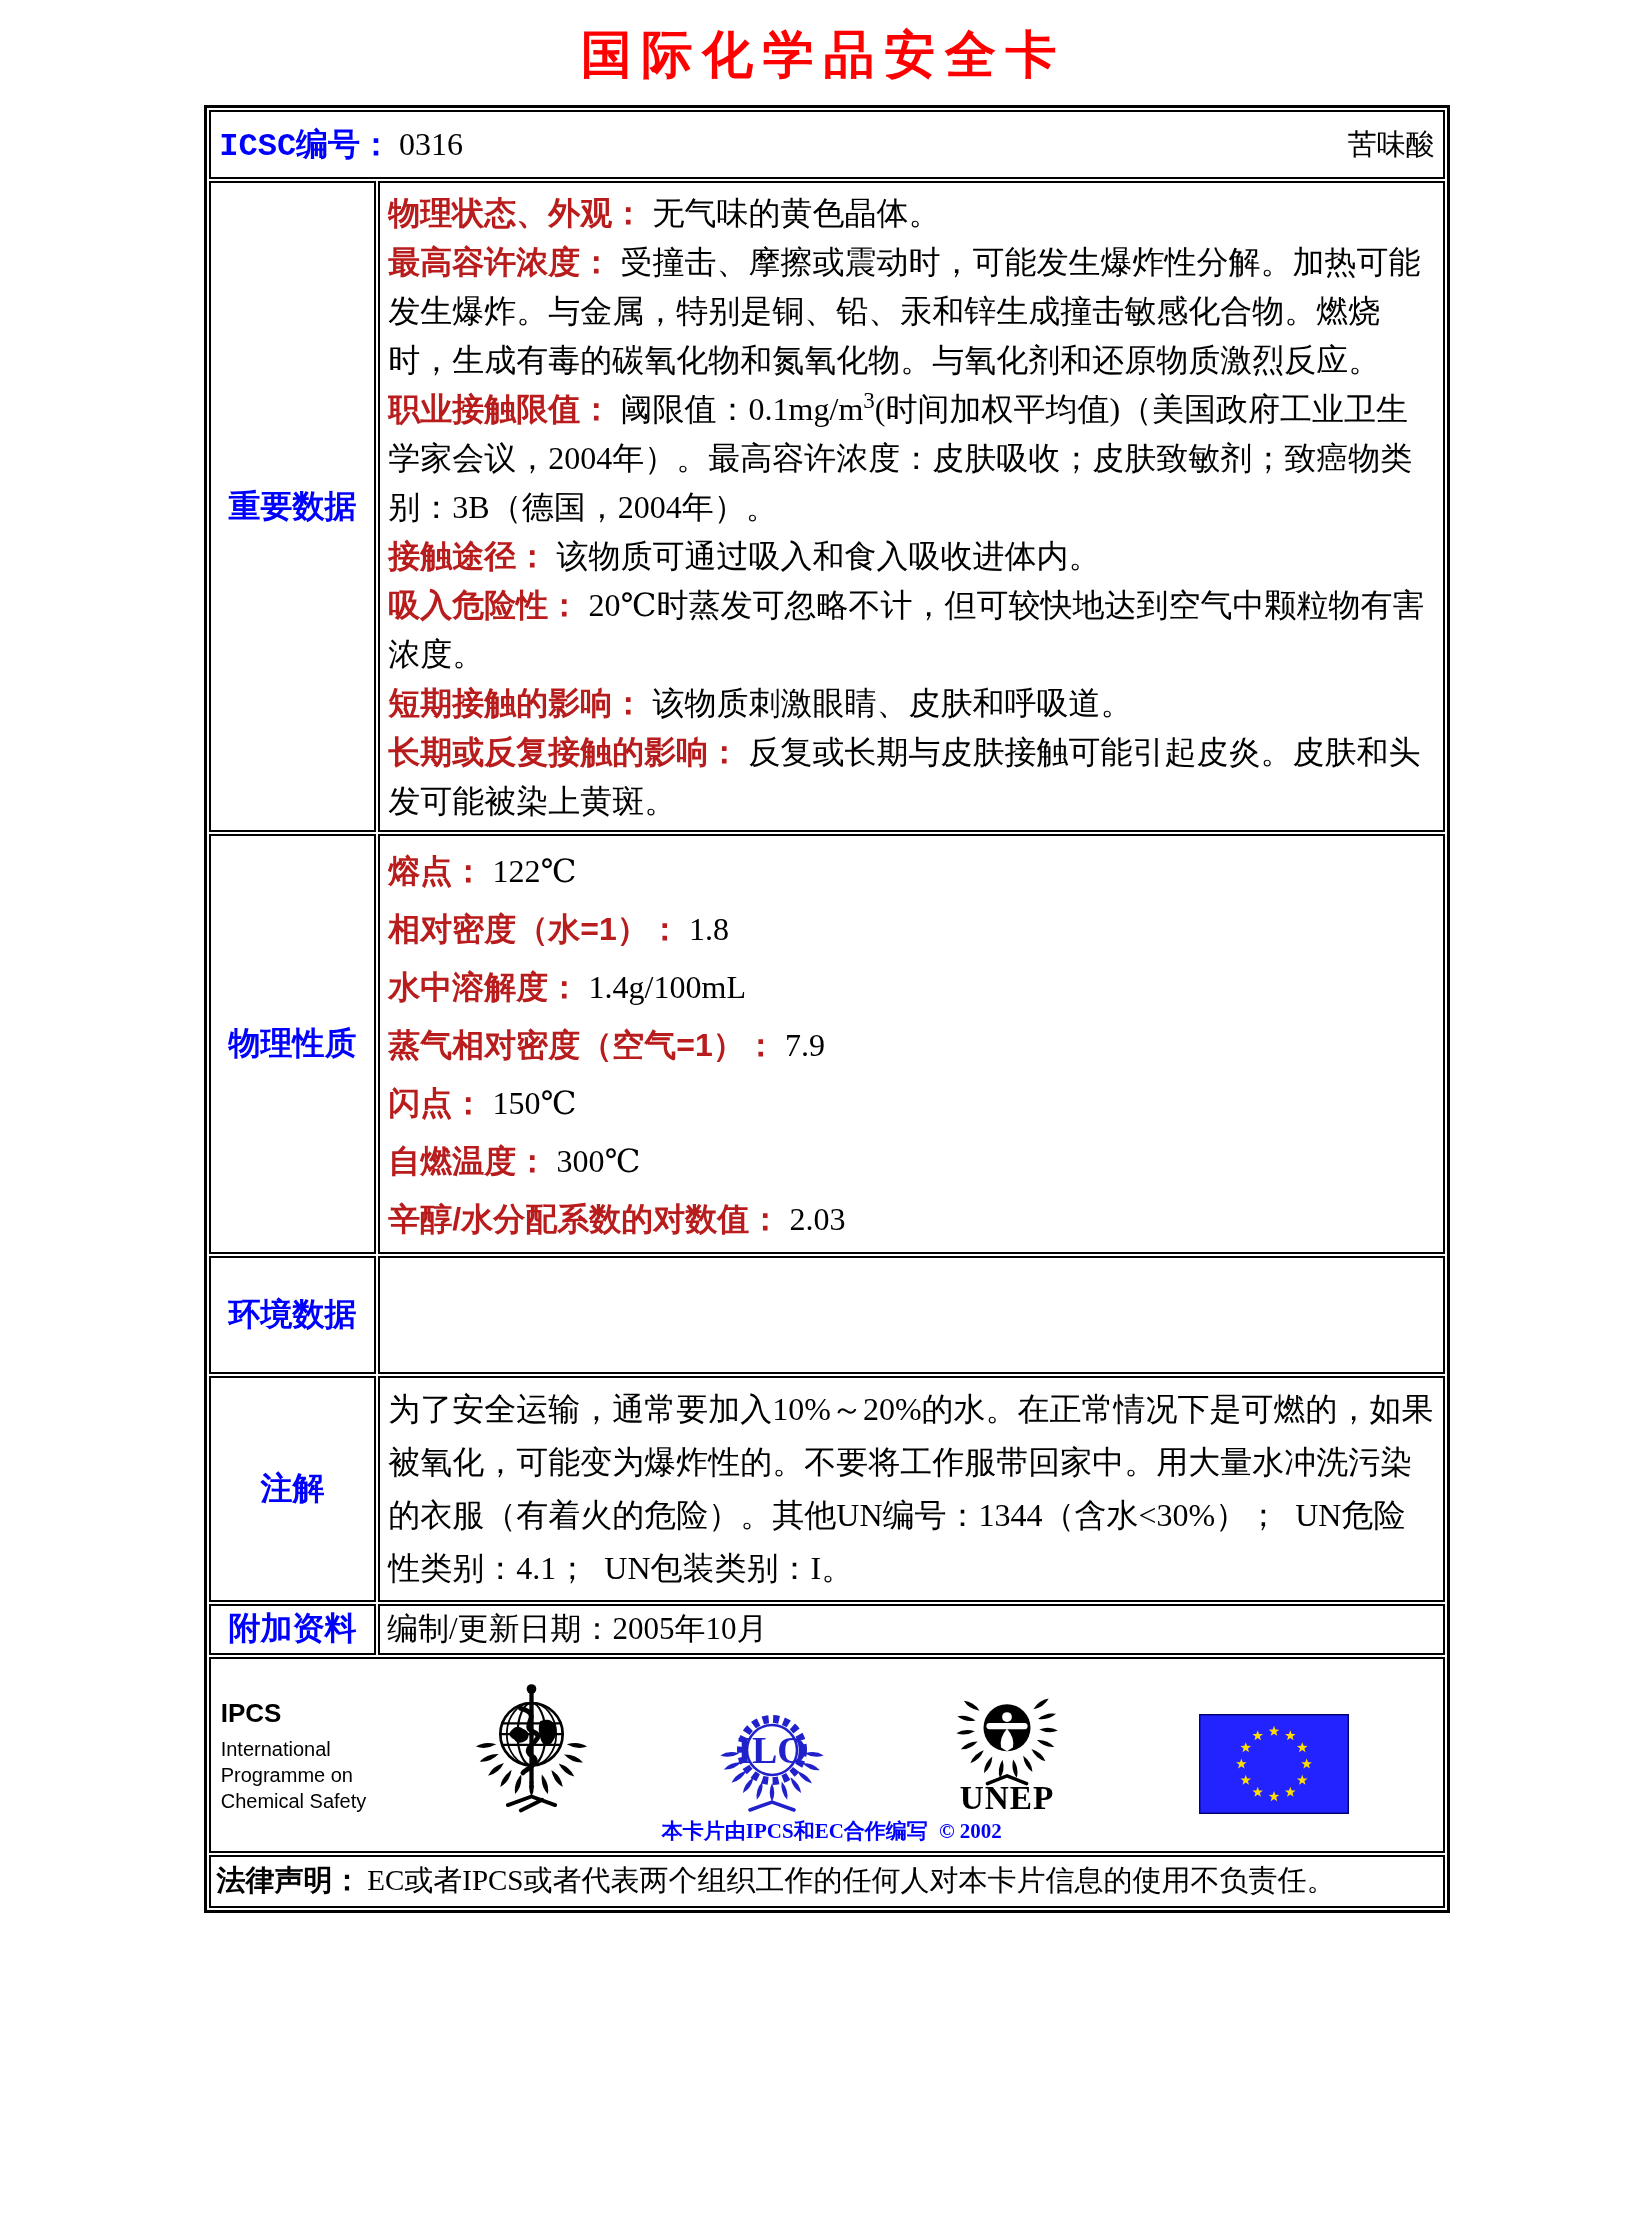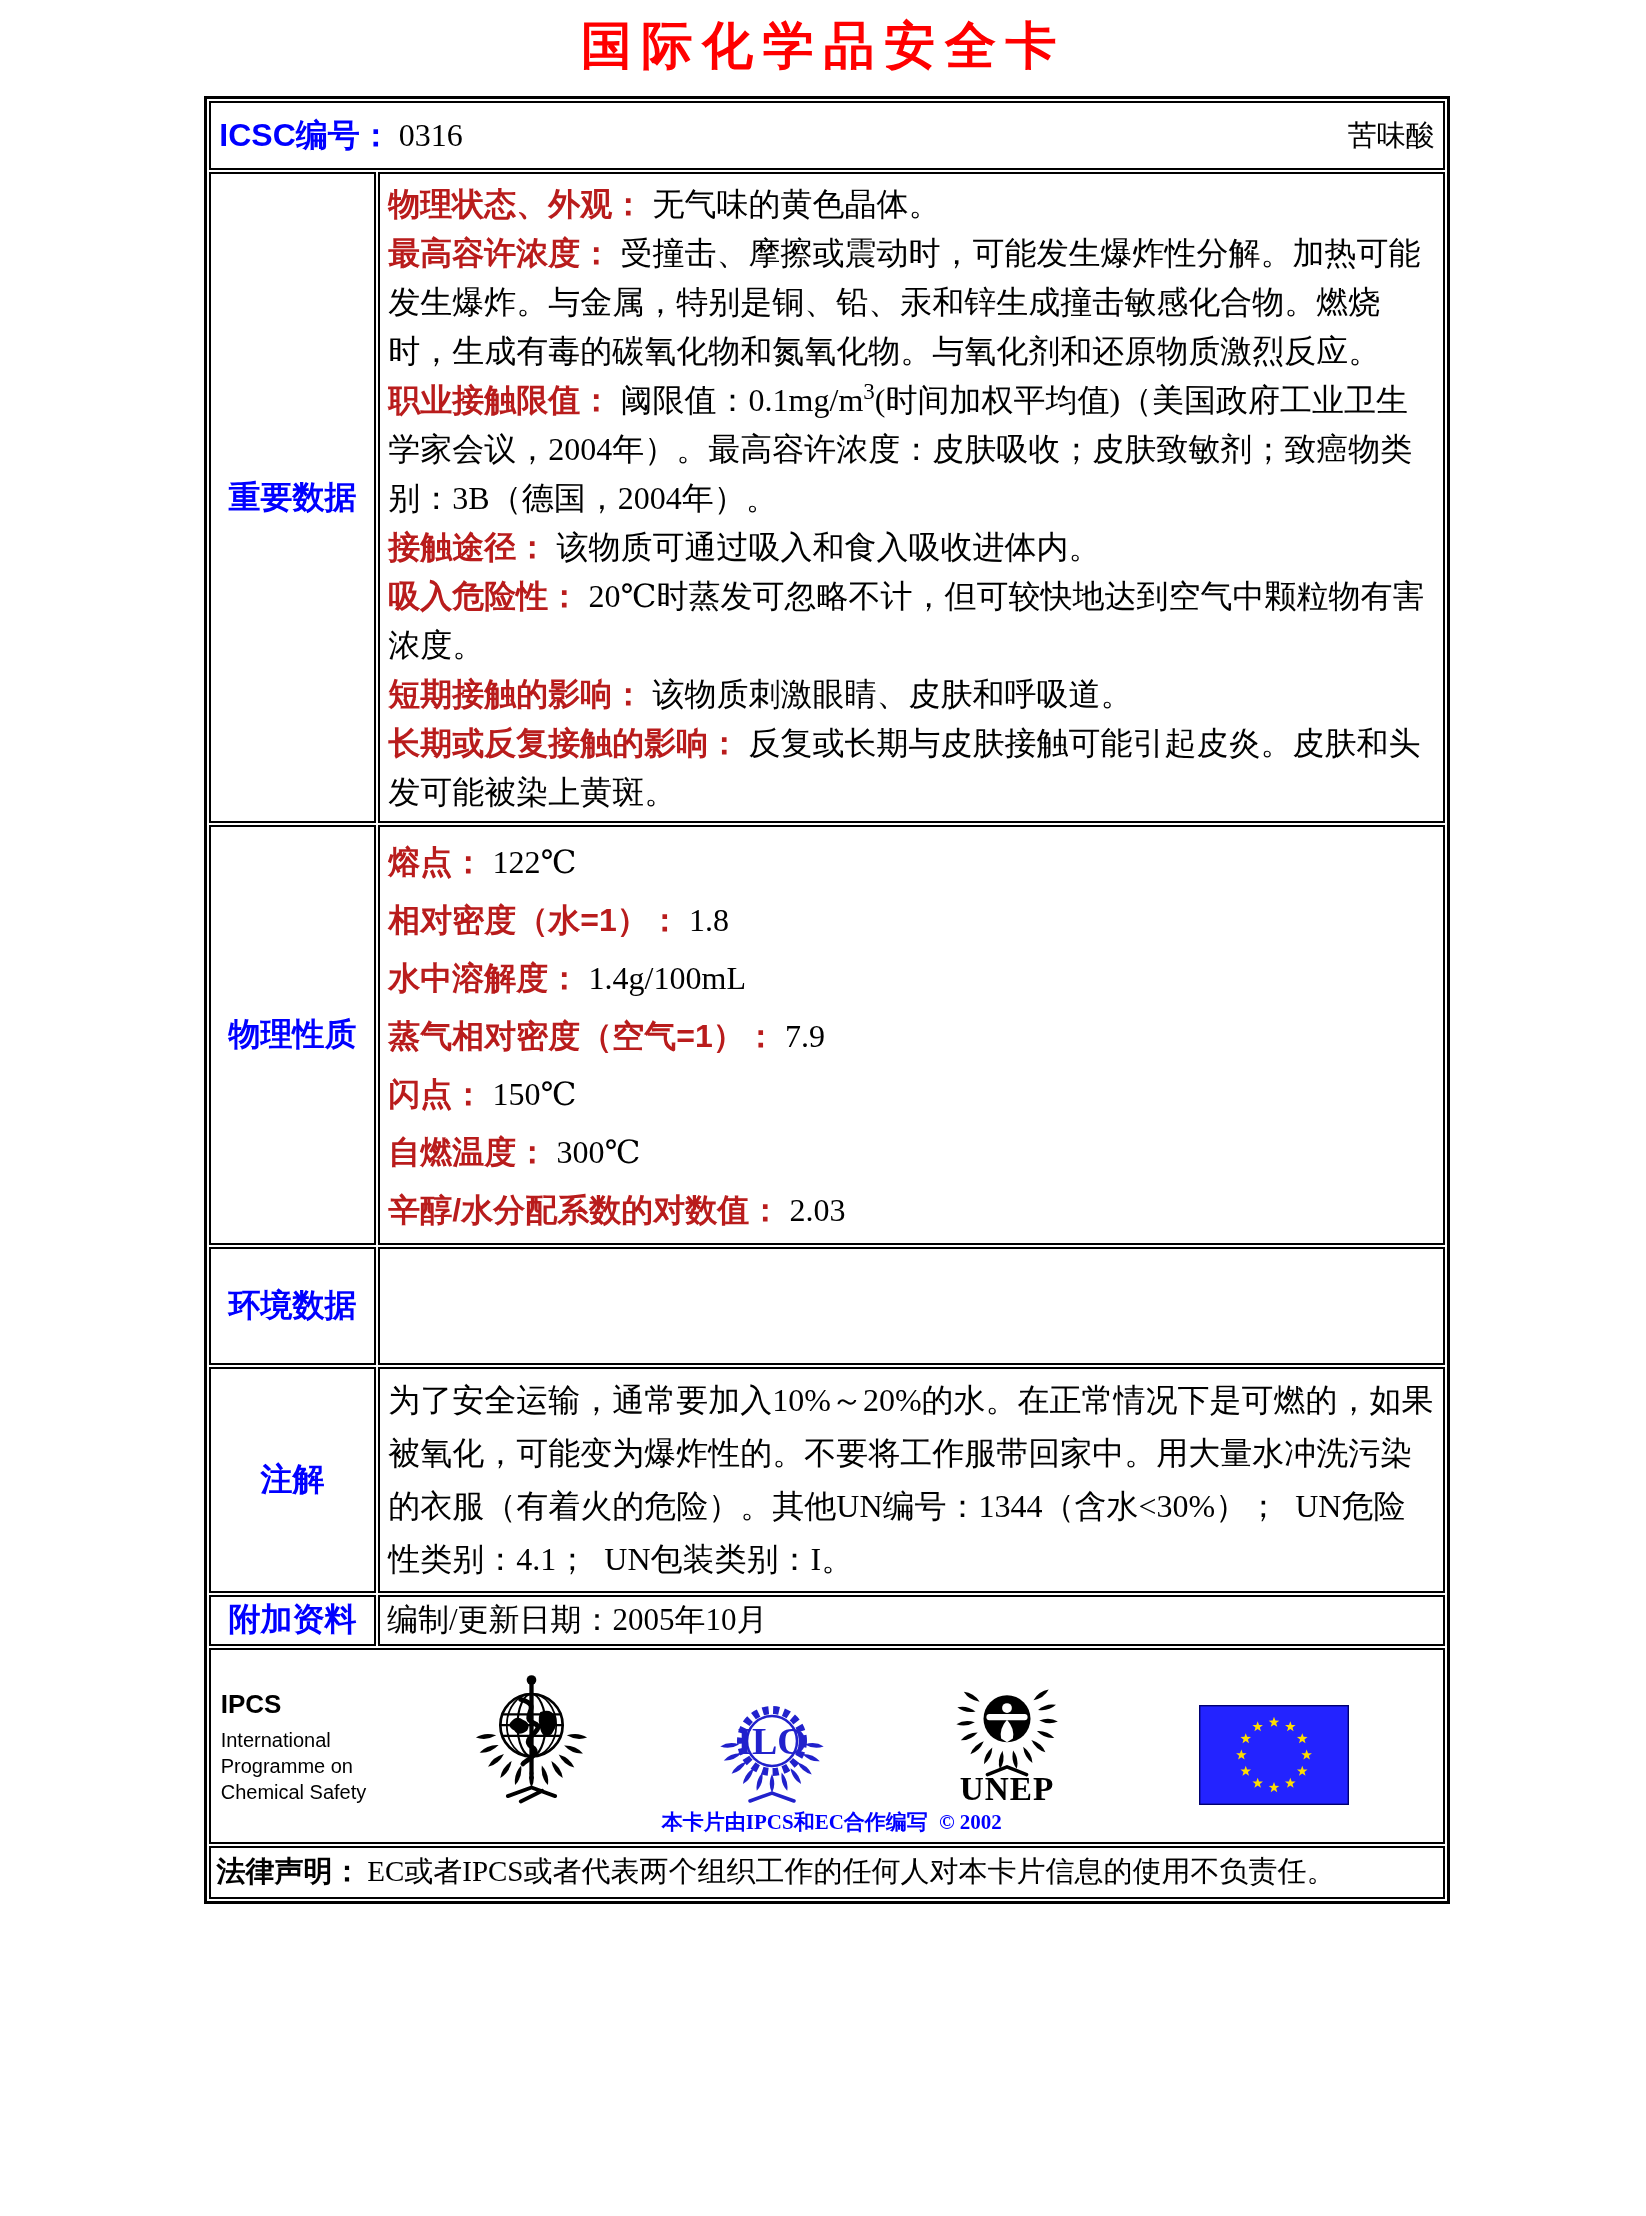--- a/index.html
+++ b/index.html
@@ -1,30 +1,30 @@
 <!DOCTYPE html>
 <html style="font-size:11px"><head>
 <meta charset="utf-8">
 <style>
   html,body{margin:0;padding:0;background:#ffffff;}
   body{width:1647px;height:2216px;overflow:hidden;
        font-family:"Liberation Serif","DejaVu Serif",serif;color:#000;}
   .page{position:relative;width:1647px;height:2216px;}
 
-  .doc-title{margin:0;padding-top:12px;padding-bottom:15.3px;text-align:center;
+  .doc-title{margin:0;padding-top:21px;padding-bottom:15.3px;text-align:center;
     color:#ff0000;font-weight:bold;font-size:51px;letter-spacing:9.7px;
     font-family:"Liberation Serif","DejaVu Serif",serif;}
 
   table.card{margin-left:204px;width:1246px;table-layout:fixed;background:#fff;
     border-collapse:separate;border-spacing:2.8px;border:3.5px solid #000;}
   td{border:2.1px solid #000;box-sizing:border-box;background:#fff;}
 
   td.side{text-align:center;vertical-align:middle;padding:0 2.8px;}
   .blue{color:#0000ff;font-weight:bold;
-    font-family:Liberation Sans, sans-serif;}
+    font-family:Liberation Mono, monospace;}
   td.side .rowlbl{font-size:32px;}
 
   td.content{vertical-align:top;padding:5.6px 7px 4.2px 8.3px;font-size:32px;}
   .entry{margin:0;line-height:49px;}
   .entry .lbl{color:#b91c1c;font-weight:bold;margin-right:8.3px;
     font-family:"Liberation Sans","DejaVu Sans",sans-serif;}
   .entry sup{font-size:0.72em;line-height:0;}
   td.props .entry{line-height:58px;}
   td.notes .entry{line-height:53px;white-space:pre-wrap;}
 

